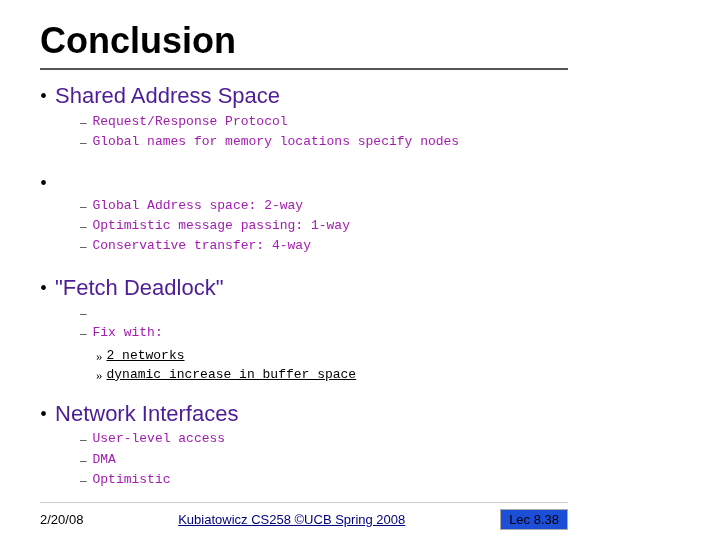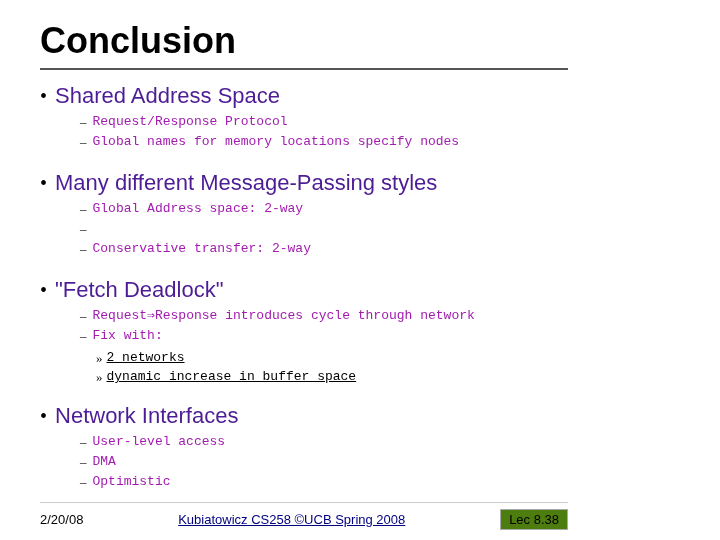--- a/index.html
+++ b/index.html
@@ -140,21 +140,21 @@
       font-size: 13px;
       font-family: Arial, Helvetica, sans-serif;
       color: #000080;
       text-decoration: underline;
     }
 
     .footer-lec {
       font-size: 13px;
       font-family: Arial, Helvetica, sans-serif;
       color: #000000;
-      background: #4d7c0f;
+      background: #1d4ed8;
       padding: 2px 8px;
       border: 1px solid #aaaaaa;
     }
 
     .section-group {
       margin-bottom: 4px;
     }
   </style>
 </head>
 <body>
@@ -177,46 +177,45 @@
         <div class="sub-bullet">
           <span class="sub-bullet-dash">–</span>
           <span class="sub-bullet-text">Global names for memory locations specify nodes</span>
         </div>
       </div>
     </div>
 
     <div class="section-group">
       <div class="bullet-main">
         <span class="bullet-dot">•</span>
-        <span class="bullet-text-large">Many different Message-Passing styles</span>
       </div>
       <div class="sub-bullets">
         <div class="sub-bullet">
           <span class="sub-bullet-dash">–</span>
           <span class="sub-bullet-text">Global Address space: 2-way</span>
         </div>
         <div class="sub-bullet">
           <span class="sub-bullet-dash">–</span>
-        </div>
-        <div class="sub-bullet">
-          <span class="sub-bullet-dash">–</span>
-          <span class="sub-bullet-text">Conservative transfer: 2-way</span>
+          <span class="sub-bullet-text">Optimistic message passing: 1-way</span>
+        </div>
+        <div class="sub-bullet">
+          <span class="sub-bullet-dash">–</span>
+          <span class="sub-bullet-text">Conservative transfer: 4-way</span>
         </div>
       </div>
     </div>
 
     <div class="section-group">
       <div class="bullet-main">
         <span class="bullet-dot">•</span>
         <span class="bullet-text-large">"Fetch Deadlock"</span>
       </div>
       <div class="sub-bullets">
         <div class="sub-bullet">
           <span class="sub-bullet-dash">–</span>
-          <span class="sub-bullet-text">Request⇒Response introduces cycle through network</span>
         </div>
         <div class="sub-bullet">
           <span class="sub-bullet-dash">–</span>
           <span class="sub-bullet-text">Fix with:</span>
         </div>
       </div>
       <div class="sub-sub-bullets">
         <div class="sub-sub-bullet">
           <span class="sub-sub-bullet-arrow">»</span>
           <span class="sub-sub-bullet-text">2 networks</span>

